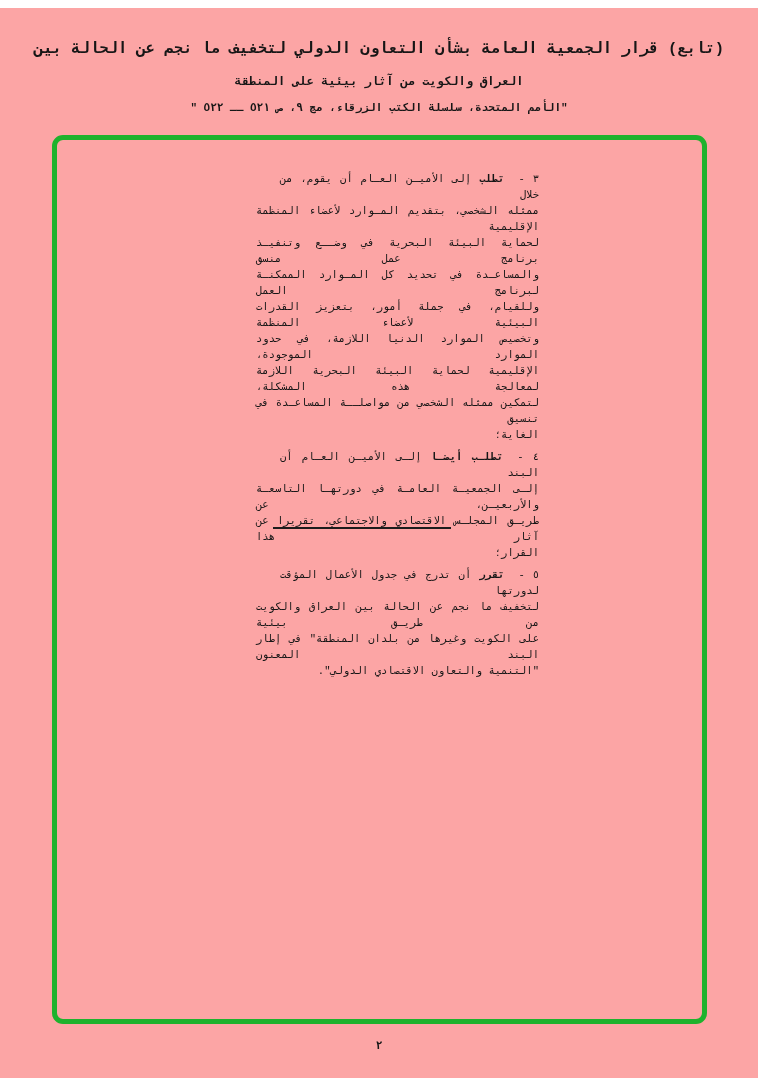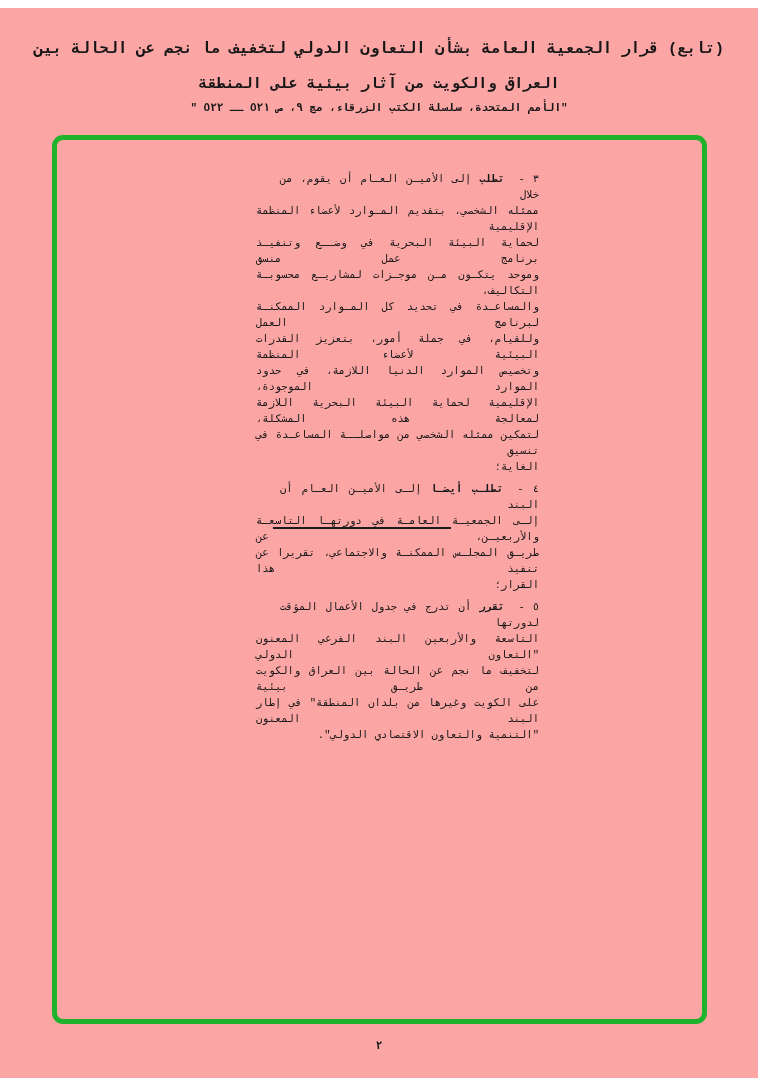--- a/index.html
+++ b/index.html
@@ -13,21 +13,21 @@
     height: 1078px;
     background: #fca5a5;
     overflow: hidden;
     font-family: Liberation Mono, monospace;
     color: var(--text);
     margin-top: 8px;
   }
   
   .hdr { position: absolute; left: 0; right: 0; text-align: center; direction: rtl; color: var(--text); }
   .hdr-line1 { top: 31px; font-size: 15.5px; font-weight: bold; }
-  .hdr-line2 { top: 66px; font-size: 15px; font-weight: bold; }
+  .hdr-line2 { top: 66px; font-size: 12px; font-weight: bold; }
   .hdr-src   { top: 93px; font-size: 11px;  font-weight: bold; letter-spacing: 0.2px; }
   
   .green-box {
     position: absolute;
     left: 52px; top: 127px;
     width: 655px; height: 889px;
     box-sizing: border-box;
     border: 5px solid var(--border-green);
     border-radius: 11px;
     background: transparent;
@@ -78,43 +78,41 @@
   <div class="green-box"></div>
 
   <div class="text-col">
 
     <div class="para">
       <div class="ln first">
         <span class="marker">٣ -</span><span class="gap"></span><span class="lead">تطلب</span> <span>إلى الأميـن العـام أن يقوم، من خلال</span>
       </div>
       <div class="ln">ممثله الشخصي، بتقديم المـوارد لأعضاء المنظمة الإقليمية</div>
       <div class="ln">لحماية البيئة البحرية في وضــع وتنفيـذ برنامج عمل منسق</div>
-      <div class="ln">وموحد يتكـون مـن موجـزات لمشاريـع محسوبـة التكاليف،</div>
       <div class="ln">والمساعـدة في تحديد كل المـوارد الممكنـة لبرنامج العمل</div>
       <div class="ln">وللقيام، في جملة أمور، بتعزيز القدرات البيئية لأعضاء المنظمة</div>
       <div class="ln">وتخصيص الموارد الدنيا اللازمة، في حدود الموارد الموجودة،</div>
       <div class="ln">الإقليمية لحماية البيئة البحرية اللازمة لمعالجة هذه المشكلة،</div>
       <div class="ln">لتمكين ممثله الشخصي من مواصلــة المساعـدة في تنسيق</div>
       <div class="ln last">الغاية؛</div>
     </div>
 
     <div class="para">
       <div class="ln first">
         <span class="marker">٤ -</span><span class="gap"></span><span class="lead">تطلـب أيضـا</span> <span>إلـى الأميـن العـام أن البند</span>
       </div>
       <div class="ln">إلـى الجمعيـة العامـة في دورتهـا التاسعـة والأربعيـن، عن</div>
-      <div class="ln">طريـق المجلـس الممكنـة والاجتماعي، تقريرا عن تنفيذ هذا</div>
+      <div class="ln">طريـق المجلـس الاقتصادي والاجتماعي، تقريرا عن آثار هذا</div>
       <div class="ln last">القرار؛</div>
     </div>
 
     <div class="para">
       <div class="ln first">
         <span class="marker">٥ -</span><span class="gap"></span><span class="lead">تقرر</span> <span>أن تدرج في جدول الأعمال المؤقت لدورتها</span>
       </div>
-      <div class="ln">التاسعة والأربعين البند الفرعي المعنون "التعاون الدولي</div>
       <div class="ln">لتخفيف ما نجم عن الحالة بين العراق والكويت من طريـق بيئية</div>
       <div class="ln">على الكويت وغيرها من بلدان المنطقة" في إطار البند المعنون</div>
       <div class="ln last">"التنمية والتعاون الاقتصادي الدولي".</div>
     </div>
 
   </div>
 
   <div class="sep-rule"></div>
 
   <div class="page-num">٢</div>

